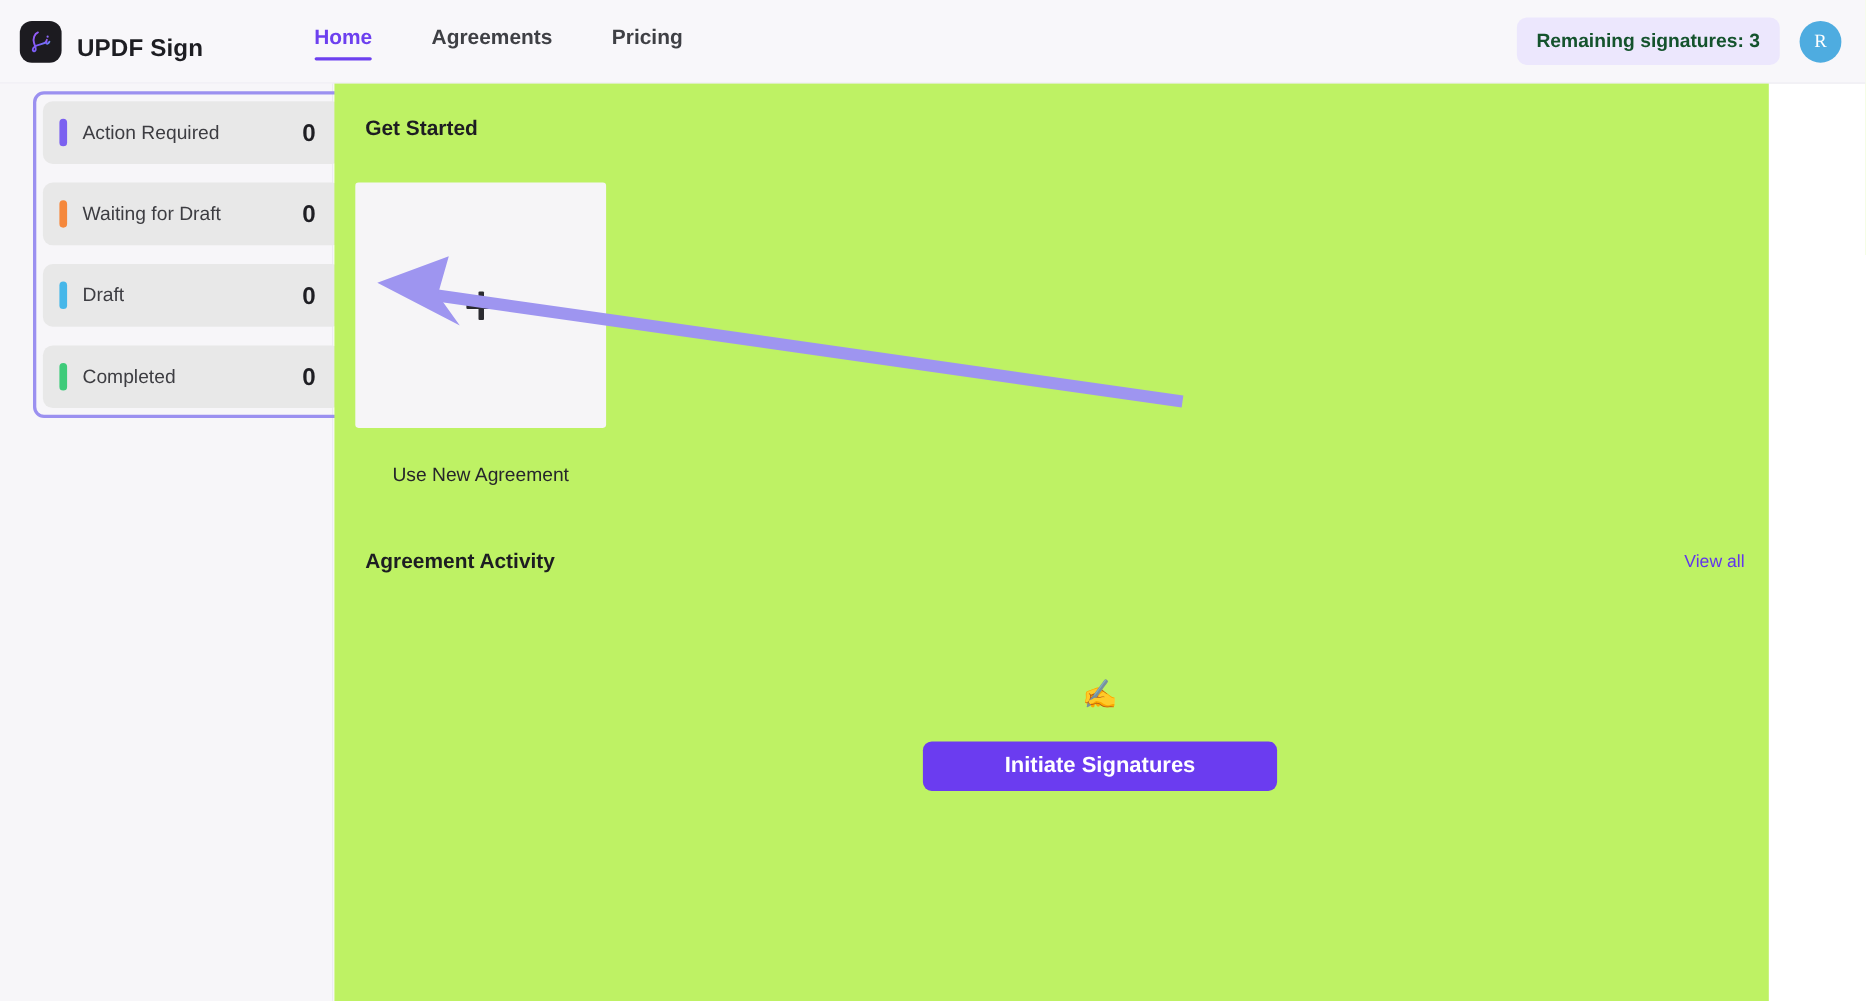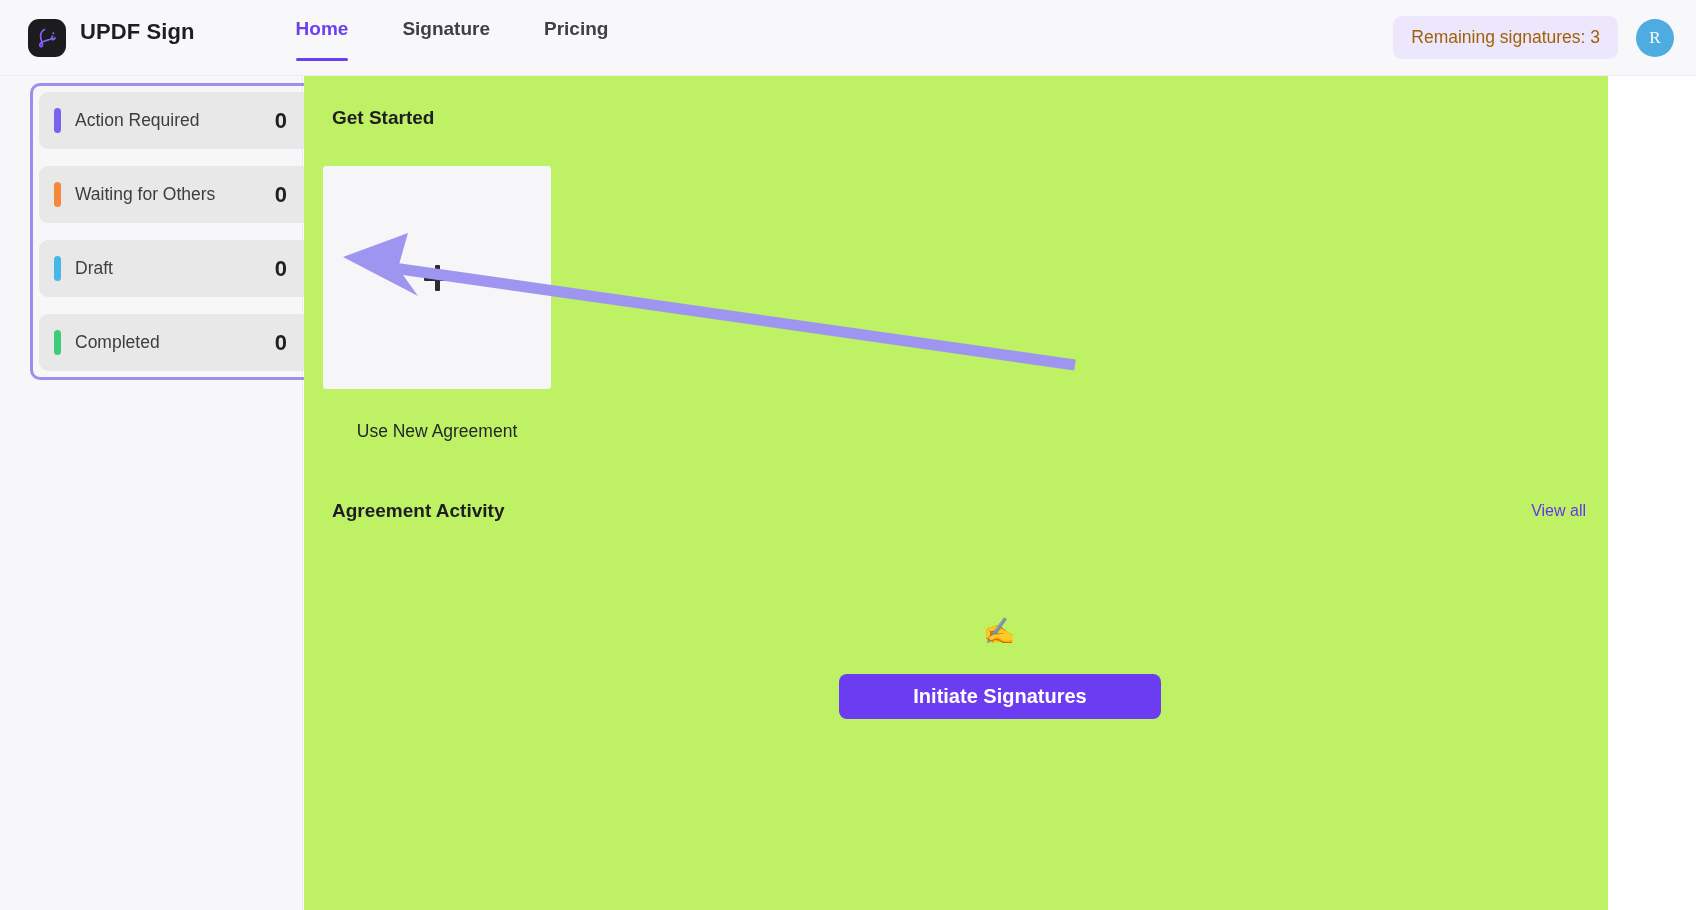--- a/index.html
+++ b/index.html
@@ -12,50 +12,51 @@
   #app { position: relative; width: 1696px; height: 910px; }
 
   
   .header {
     position: absolute; top: 0; left: 0;
     width: 1696px; height: 76px;
     background: #f8f7fa;
     border-bottom: 1px solid #ececf1;
     display: flex; align-items: center;
   }
-  .brand { display: flex; align-items: flex-start; gap: 14px; margin-left: 28px; }
+  .brand { display: flex; align-items: flex-end; gap: 14px; margin-left: 18px; }
   .logo-tile {
     width: 38px; height: 38px; border-radius: 11px;
     background: #1c1b20;
     display: flex; align-items: center; justify-content: center;
     flex: none; overflow: hidden;
   }
   .brand-name {
     font-size: 22px; font-weight: bold; color: #1d1d22; letter-spacing: .1px;
   }
   .nav { display: flex; align-items: center; gap: 54px; margin-left: 101px; }
   .nav-item {
     position: relative; font-size: 19px; font-weight: bold;
-    color: #3f4045; cursor: pointer; padding-bottom: 18px;
+    color: #3f4045; cursor: pointer; padding-bottom: 6px;
     white-space: nowrap;
   }
   .nav-item.active { color: #6d40ef; }
   .nav-item.active::after {
     content: ""; position: absolute; left: 0; right: 0; bottom: -3px;
     height: 3px; background: #6d40ef; border-radius: 2px;
   }
   .header-right {
     margin-left: auto; display: flex; align-items: center; gap: 18px;
     margin-right: 22px;
   }
   .sig-badge {
-    background: #ece7fd; color: #a16207;
+    background: #ece7fd; color: #14532d;
     font-size: 17.5px; border-radius: 9px;
     padding: 11px 18px; white-space: nowrap;
     cursor: pointer;
+    font-weight: bold;
   }
   .avatar {
     width: 38px; height: 38px; border-radius: 50%;
     background: #4eace0; color: #ffffff;
     display: flex; align-items: center; justify-content: center;
     font-size: 17px; font-family: "Liberation Serif", serif;
     cursor: pointer; flex: none;
   }
 
   
@@ -179,21 +180,21 @@
           <path d="M12.5 6.5c-3.4 1.4-4.6 5.6-3.6 9.4 .8 3 2.6 5.6 1.2 7.2-1 1.2-2.6 .3-2.3-1.2 .4-2.2 3.4-3.6 6.2-4.3 2.4-.6 4.6-1 6.3-2.6" fill="none" stroke="url(#lg)" stroke-width="1.7" stroke-linecap="round"></path>
           <path d="M20.6 13.2c-.7 1.3-1.2 2.6-.3 3.3 .9 .7 2.1-.4 2.6-1.6" fill="none" stroke="url(#lg)" stroke-width="1.7" stroke-linecap="round"></path>
           <circle cx="21.3" cy="10.3" r="1" fill="#8b6bf8"></circle>
         </svg>
       </div>
       <div class="brand-name">UPDF Sign</div>
     </div>
 
     <div class="nav">
       <div class="nav-item active">Home</div>
-      <div class="nav-item">Signature</div>
+      <div class="nav-item">Agreements</div>
       <div class="nav-item">Pricing</div>
     </div>
 
     <div class="header-right">
       <div class="sig-badge">Remaining signatures: 3</div>
       <div class="avatar">R</div>
     </div>
 
   </div>
 
@@ -201,21 +202,21 @@
     <div class="status-group">
 
       <div class="status-item">
         <div class="status-bar" style="background:#7b61f0"></div>
         <div class="status-label">Action Required</div>
         <div class="status-count">0</div>
       </div>
 
       <div class="status-item">
         <div class="status-bar" style="background:#f5883c"></div>
-        <div class="status-label">Waiting for Others</div>
+        <div class="status-label">Waiting for Draft</div>
         <div class="status-count">0</div>
       </div>
 
       <div class="status-item">
         <div class="status-bar" style="background:#46b7e9"></div>
         <div class="status-label">Draft</div>
         <div class="status-count">0</div>
       </div>
 
       <div class="status-item">

